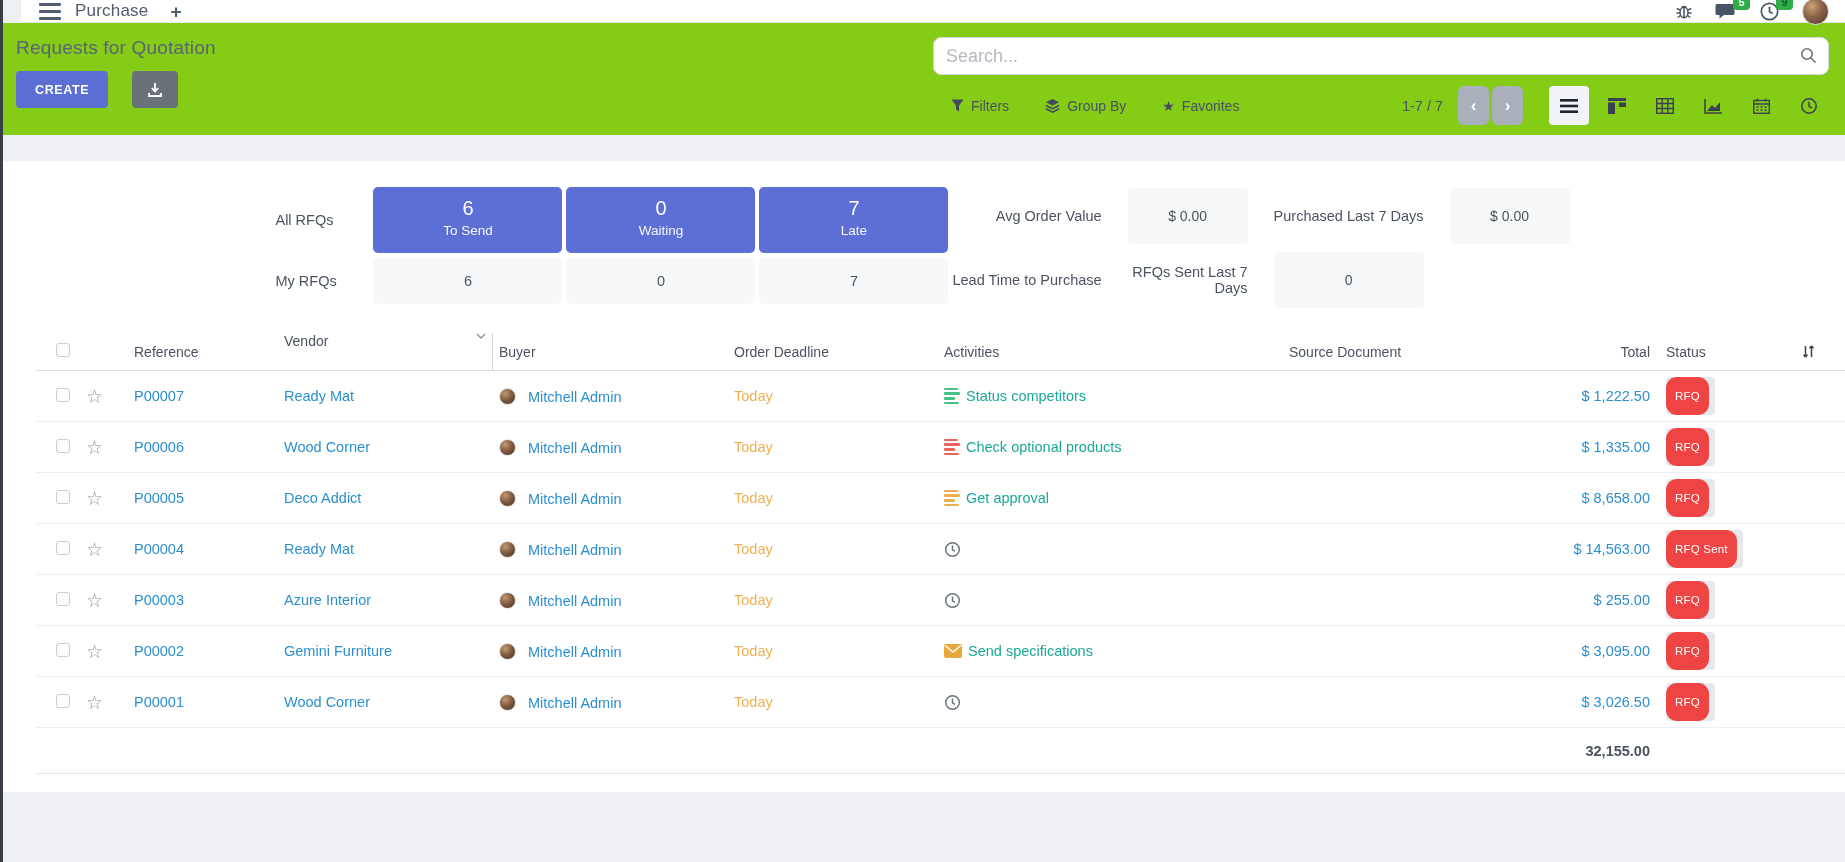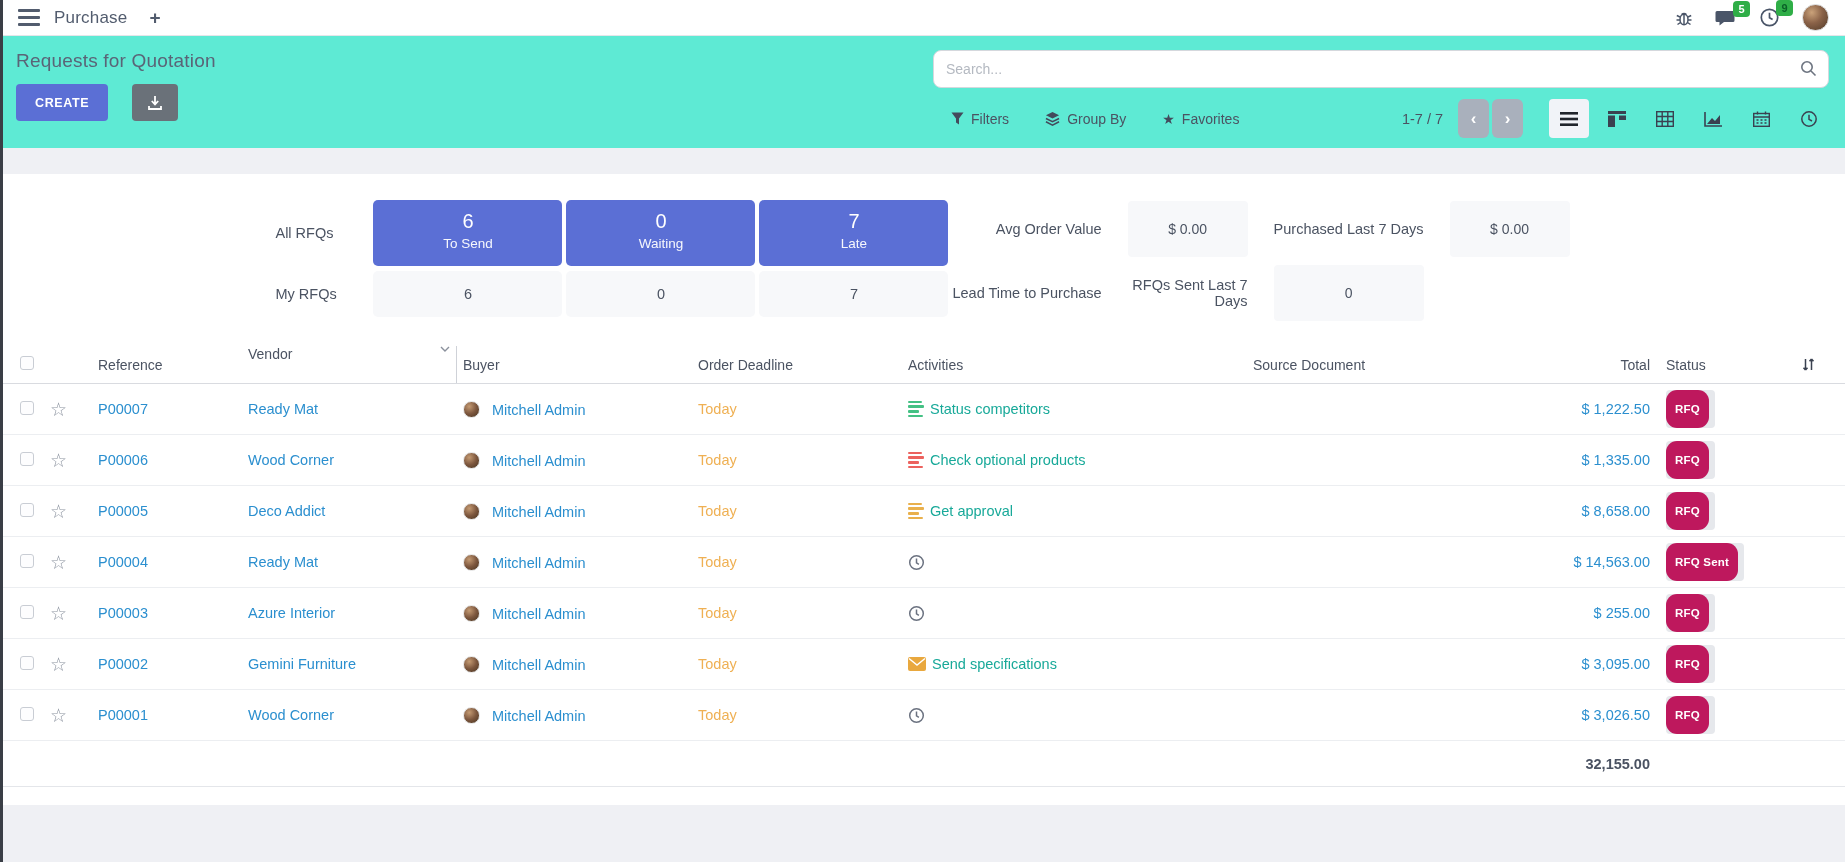--- a/index.html
+++ b/index.html
@@ -1,40 +1,40 @@
 <!DOCTYPE html>
 <html><head>
 <meta charset="utf-8">
 <style>
   * { margin:0; padding:0; box-sizing:border-box; }
   html,body { width:1845px; height:862px; overflow:hidden; }
   body { font-family:"Liberation Sans", sans-serif; background:#eff0f4; color:#4b5362; }
   body::before { content:''; position:fixed; left:0; top:0; bottom:0; width:3px; background:#3a3e46; z-index:60; }
 
   
-  .navbar { height:36px; background:#fff; border-bottom:1px solid #e4e6ea; display:flex; align-items:center; padding:0 16px 0 18px; }
+  .navbar { height:23px; background:#fff; border-bottom:1px solid #e4e6ea; display:flex; align-items:center; padding:0 16px 0 18px;margin-left:21px; }
   .menu-icon { width:22px; display:flex; flex-direction:column; gap:4px; cursor:pointer; }
   .menu-icon i { height:3px; background:#525c6e; border-radius:1px; }
   .app-name { margin-left:14px; font-size:17px; color:#525c6e; letter-spacing:.2px; }
   .nav-plus { margin-left:22px; font-size:19px; color:#525c6e; font-weight:bold; cursor:pointer; line-height:1; }
   .nav-right { margin-left:auto; display:flex; align-items:center; gap:22px; }
   .nav-ic { position:relative; display:flex; align-items:center; cursor:pointer; }
   .nav-badge { position:absolute; top:-7px; right:-13px; min-width:17px; height:16px; padding:0 4px; background:#2fae47; border-radius:4px; font-size:11px; font-weight:bold; color:#fff; display:flex; align-items:center; justify-content:center; }
   .nav-badge.dark { color:#0b6128; }
   .avatar { width:27px; height:27px; border-radius:50%; background:radial-gradient(circle at 35% 30%, #caa27a 0%, #8a6248 45%, #503a28 100%); border:1px solid #d8d8d8; }
 
   
-  .control-panel { background:#5eead4; padding:14px 16px 16px 16px; display:flex; justify-content:space-between; height:112px; }
+  .control-panel { background:#84cc16; padding:14px 16px 16px 16px; display:flex; justify-content:space-between; height:112px; }
   .page-title { font-size:19px; color:#5a6477; letter-spacing:.2px; }
   .cp-buttons { margin-top:12px; display:flex; gap:24px; }
   .btn-create { background:#5b6fd5; color:#fff; border:none; border-radius:4px; padding:0 19px; height:37px; font-size:12.5px; font-weight:bold; letter-spacing:.6px; font-family:inherit; cursor:pointer; }
   .btn-export { background:#6a7179; border:none; border-radius:4px; width:46px; height:37px; display:flex; align-items:center; justify-content:center; cursor:pointer; }
   .cp-right { width:896px; display:flex; flex-direction:column; }
   .search-box { position:relative; }
-  .search-box input { width:100%; height:38px; border:1px solid #d5d8dd; border-radius:8px; padding:0 38px 0 12px; font-size:14px; font-family:inherit; color:#4b5362; outline:none; }
+  .search-box input { width:100%; height:38px; border:1px solid #d5d8dd; border-radius:8px; padding:0 38px 0 12px; font-size:18px; font-family:inherit; color:#4b5362; outline:none; }
   .search-box input::placeholder { color:#b4b9c1; }
   .search-glass { position:absolute; right:12px; top:10px; }
   .cp-row2 { margin-top:11px; display:flex; align-items:center; justify-content:space-between; }
   .facet-group { display:flex; gap:36px; padding-left:18px; }
   .facet { display:flex; align-items:center; gap:7px; font-size:14px; color:#4b5362; cursor:pointer; }
   .facet .star-glyph { font-size:14px; color:#434b5c; }
   .pager-views { display:flex; align-items:center; }
   .pager-range { font-size:14.5px; color:#4b5362; margin-right:12px; }
   .pager-btn { width:31px; height:39px; border:none; border-radius:6px; background:#a9b0bc; color:#fff; font-size:17px; font-weight:bold; cursor:pointer; margin-left:3px; display:flex; align-items:center; justify-content:center; font-family:inherit; }
   .views { display:flex; margin-left:26px; gap:8px; }
@@ -54,21 +54,21 @@
   .tile { width:189px; margin-right:4px; border-radius:5px; text-align:center; cursor:pointer; }
   .tile.blue { background:#5b6fd5; color:#fff; height:66px; padding-top:9px; }
   .tile.blue .t-val { font-size:20px; line-height:24px; }
   .tile.blue .t-sub { font-size:13.5px; margin-top:3px; opacity:.95; }
   .tile.light { background:#f7f8fa; height:46px; display:flex; align-items:center; justify-content:center; font-size:14.5px; color:#4b5362; }
   .kpis { display:grid; grid-template-columns:auto 120px auto 120px; grid-auto-rows:58px; column-gap:26px; row-gap:6px; align-items:center; margin-right:16px; align-self:center; }
   .kpi-label { font-size:14.5px; color:#4b5362; text-align:right; }
   .kpi-box { background:#f7f8fa; border-radius:4px; height:56px; display:flex; align-items:center; justify-content:center; font-size:14px; color:#4b5362; cursor:pointer; }
 
   
-  .grid-cols { display:grid; grid-template-columns:44px 48px 150px 215px 235px 210px 345px 1fr 155px 135px 50px; align-items:center; }
+  .grid-cols { display:grid; grid-template-columns:44px 48px 150px 215px 235px 210px 345px 1fr 155px 135px 50px; align-items:center;margin-left:36px; }
   .thead { height:38px; border-bottom:1px solid #d9dbe0; font-size:14px; color:#4b5362; }
   .th { padding:0 6px; white-space:nowrap; cursor:pointer; }
   .th.sorted { display:flex; align-items:flex-start; justify-content:space-between; border-right:1px solid #cfd2d8; height:100%; }
   .tr { height:51px; border-bottom:1px solid #eceef1; font-size:14.5px; }
   .td { padding:0 6px; white-space:nowrap; overflow:hidden; }
   .col-check { padding-left:20px; }
   .cb { display:inline-block; width:14px; height:14px; border:1.5px solid #c9cdd4; border-radius:3px; background:#fdfdfe; cursor:pointer; }
   .star { font-size:19px; color:#8d94a0; cursor:pointer; }
   .link { color:#2b8fcf; cursor:pointer; }
   .col-buyer { display:flex; align-items:flex-end; gap:12px; }
@@ -76,21 +76,21 @@
   .deadline { color:#efb053; }
   .col-activity { display:flex; align-items:center; gap:6px; }
   .act-label { color:#18a999; cursor:pointer; }
   .tasks { display:inline-flex; flex-direction:column; gap:2px; width:16px; }
   .tasks i { height:2.6px; border-radius:1px; display:block; }
   .tasks i:nth-child(1){ width:88%; } .tasks i:nth-child(2){ width:100%; }
   .tasks i:nth-child(3){ width:70%; } .tasks i:nth-child(4){ width:96%; }
   .tasks.green i { background:#44c184; } .tasks.red i { background:#ec625e; } .tasks.yellow i { background:#e9b04c; }
   .col-total { text-align:right; padding-right:10px; }
   .badge-wrap { display:inline-flex; background:#e6e8ec; border-radius:4px; padding-right:6px; }
-  .badge { background:#be185d; color:#fff; border-radius:11px; padding:13px 9px; font-size:11.5px; font-weight:bold; letter-spacing:.2px; white-space:nowrap; }
+  .badge { background:#ef4444; color:#fff; border-radius:11px; padding:13px 9px; font-size:11.5px; font-weight:normal; letter-spacing:.2px; white-space:nowrap; }
   .tfoot { height:46px; border-bottom:1px solid #e4e6ea; font-size:14.5px; }
   .tfoot .col-total { font-weight:bold; color:#4a5262; }
   svg { display:block; }
 </style>
 </head>
 <body>
 
 <div class="navbar">
   <div class="menu-icon">
       <i></i>

